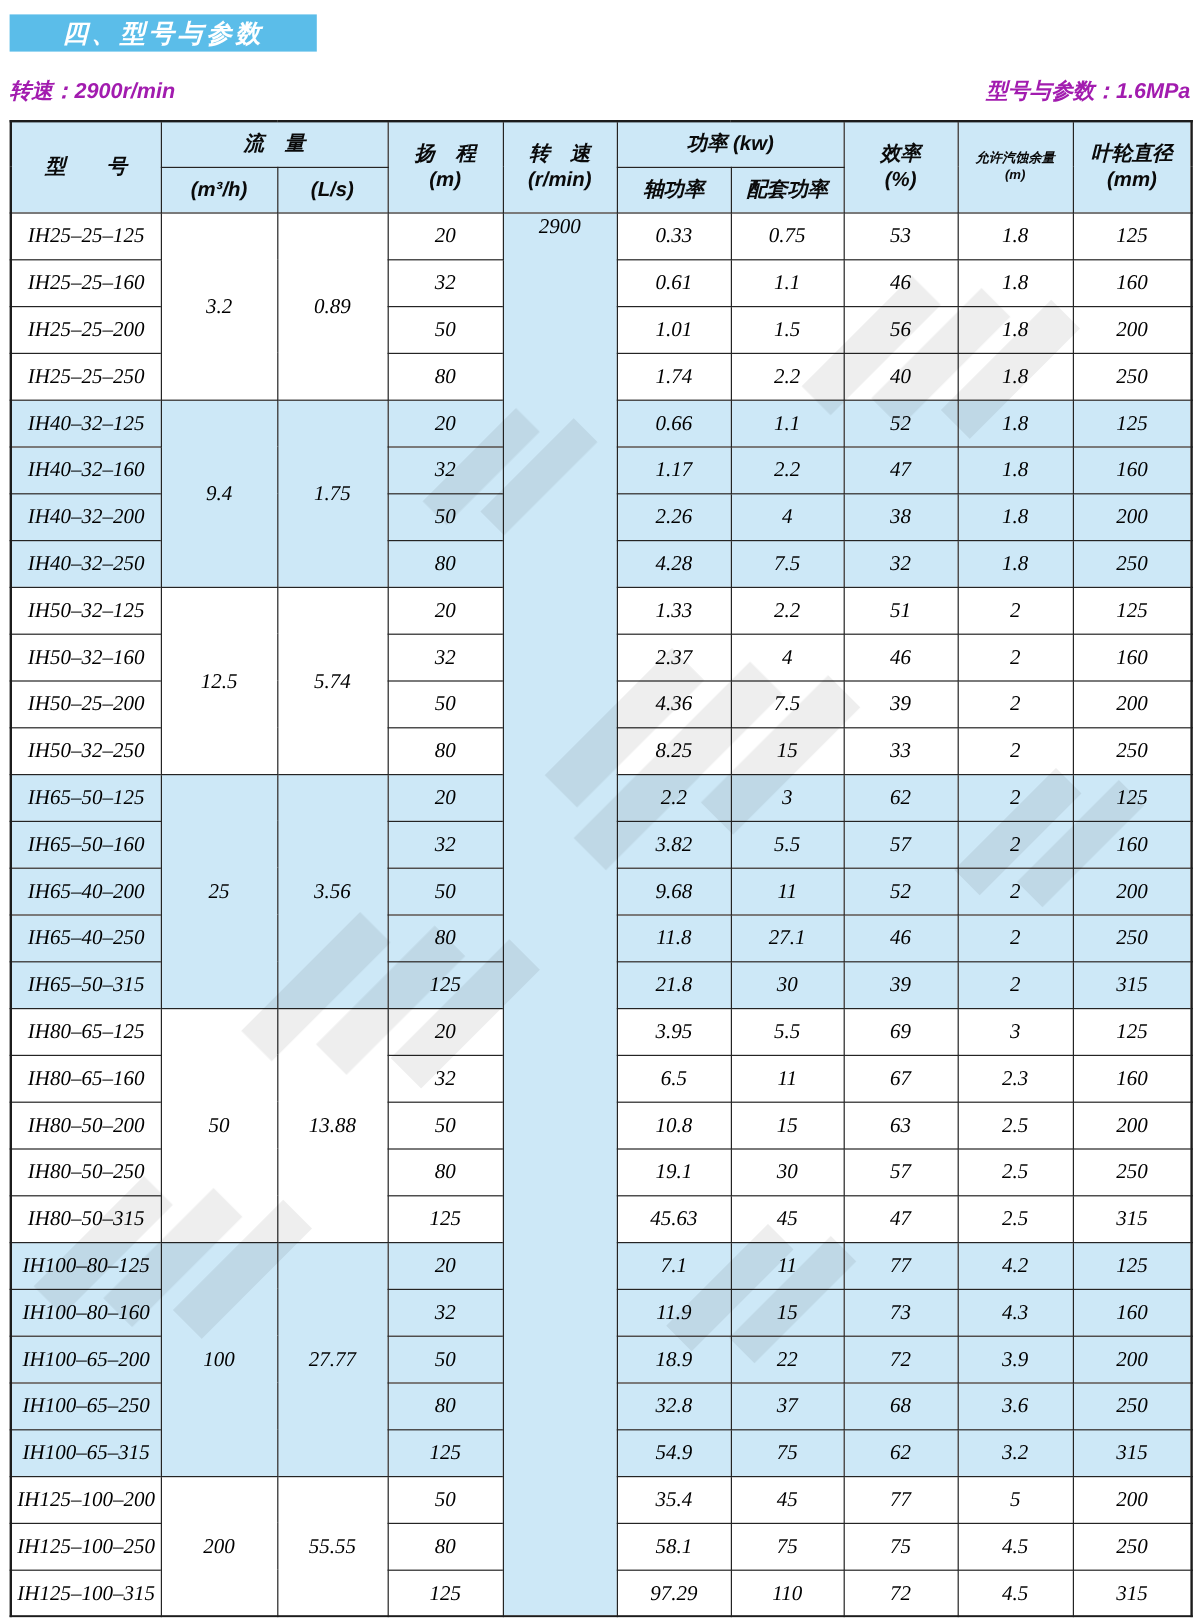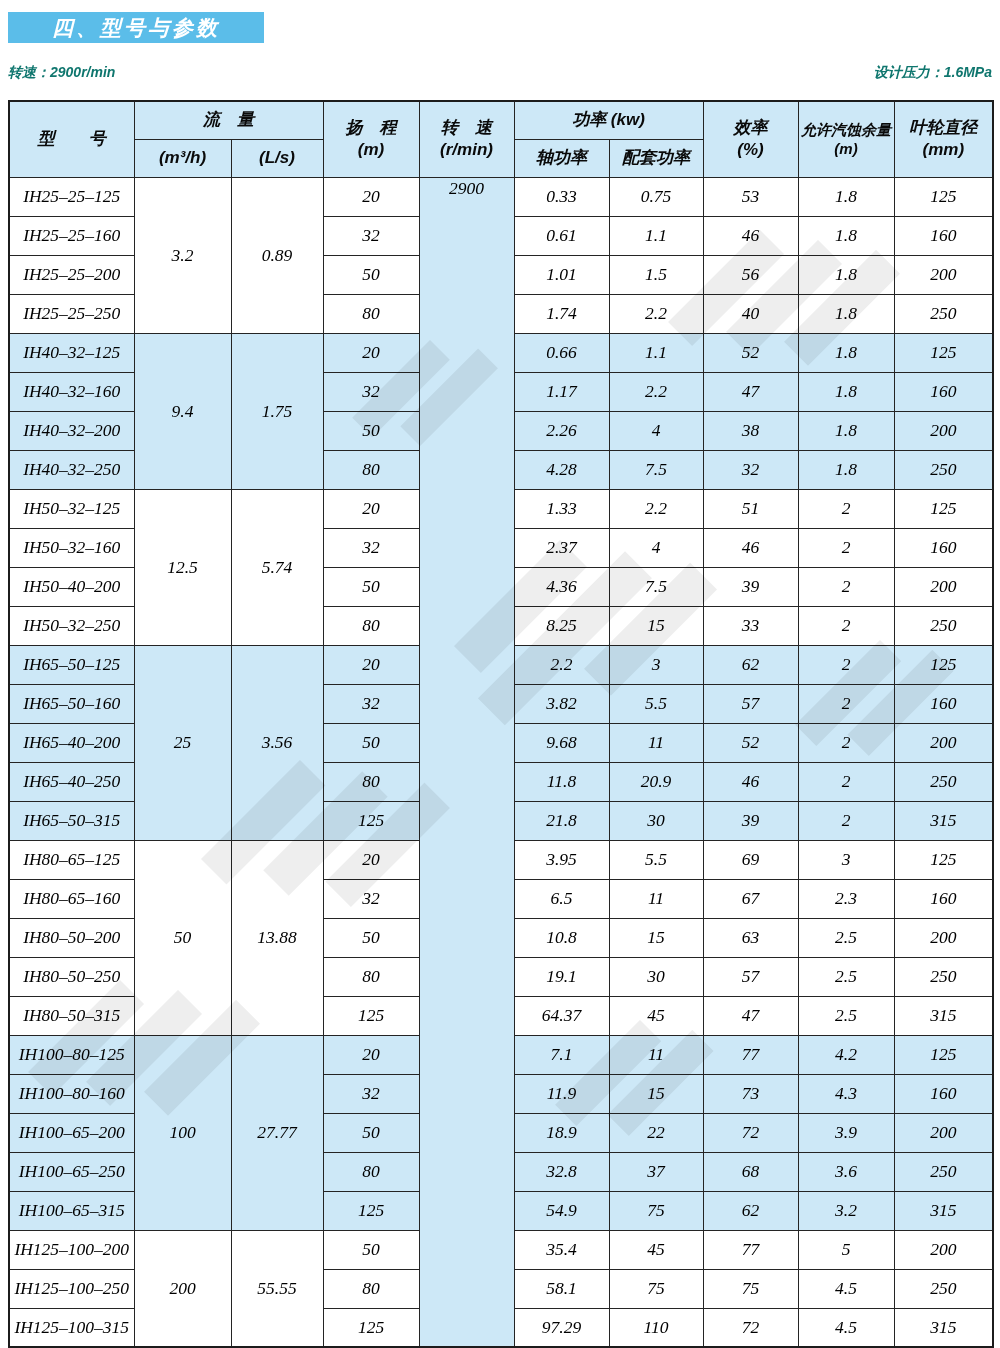--- a/index.html
+++ b/index.html
@@ -4,50 +4,50 @@
 <style>
   html,body{margin:0;padding:0;background:#ffffff;}
   .page{position:relative;width:1000px;height:1348px;background:#ffffff;overflow:hidden;
         font-family:"Liberation Sans",sans-serif;font-style:italic;}
   
   .banner{position:absolute;left:8px;top:12px;width:256px;height:31px;background:#5bbde9;
           color:#ffffff;font-weight:bold;font-size:21px;letter-spacing:3px;
           display:flex;align-items:center;justify-content:center;box-sizing:border-box;}
   
   .meta{position:absolute;left:8px;top:64px;width:984px;display:flex;
-        justify-content:space-between;font-weight:bold;font-size:14px;color:#0f766e;}
+        justify-content:space-between;font-weight:bold;font-size:18px;color:#a21caf;}
   
   table.params{position:absolute;left:8px;top:100px;width:984px;border-collapse:collapse;
                table-layout:fixed;border:2px solid #1c1c1c;}
   table.params th,table.params td{border:1.5px solid #242424;text-align:center;padding:0;
                overflow:hidden;}
   thead th{background:#cde8f7;color:#0a0a0a;font-weight:bold;font-size:17px;line-height:1.3;
            font-family:"Liberation Sans",sans-serif;}
   thead tr{height:38px;}
-  thead .small{font-size:15px;letter-spacing:0;}
+  thead .small{font-size:11px;letter-spacing:0;}
   tbody tr{height:39px;margin-left:48px;}
   tbody td{font-family:"Liberation Serif",serif;font-size:17.5px;color:#000;background:#ffffff;}
   tbody tr.hl td{background:#cde8f7;}
   td.speed{background:#cde8f7 !important;vertical-align:top;padding-top:472px;
            font-family:"Liberation Serif",serif;}
   
   .wm{position:absolute;left:0;top:0;width:1000px;height:1348px;pointer-events:none;z-index:9;}
 </style>
 </head>
 <body>
 
 <div class="page">
 
   <div class="banner">
     <span>四、型号与参数</span>
   </div>
 
   <div class="meta">
     <span>转速：2900r/min</span>
-    <span>设计压力：1.6MPa</span>
+    <span>型号与参数：1.6MPa</span>
   </div>
 
   <table class="params">
     <colgroup>
       <col style="width:125px">
         <col style="width:97px">
         <col style="width:92px">
       <col style="width:96px">
         <col style="width:95px">
         <col style="width:95px">
@@ -181,21 +181,21 @@
         <tr>
           <td>IH50–32–160</td>
           <td>32</td>
           <td>2.37</td>
           <td>4</td>
           <td>46</td>
           <td>2</td>
           <td>160</td>
         </tr>
         <tr>
-          <td>IH50–40–200</td>
+          <td>IH50–25–200</td>
           <td>50</td>
           <td>4.36</td>
           <td>7.5</td>
           <td>39</td>
           <td>2</td>
           <td>200</td>
         </tr>
         <tr>
           <td>IH50–32–250</td>
           <td>80</td>
@@ -231,21 +231,21 @@
           <td>9.68</td>
           <td>11</td>
           <td>52</td>
           <td>2</td>
           <td>200</td>
         </tr>
         <tr class="hl">
           <td>IH65–40–250</td>
           <td>80</td>
           <td>11.8</td>
-          <td>20.9</td>
+          <td>27.1</td>
           <td>46</td>
           <td>2</td>
           <td>250</td>
         </tr>
         <tr class="hl">
           <td>IH65–50–315</td>
           <td>125</td>
           <td>21.8</td>
           <td>30</td>
           <td>39</td>
@@ -286,21 +286,21 @@
           <td>80</td>
           <td>19.1</td>
           <td>30</td>
           <td>57</td>
           <td>2.5</td>
           <td>250</td>
         </tr>
         <tr>
           <td>IH80–50–315</td>
           <td>125</td>
-          <td>64.37</td>
+          <td>45.63</td>
           <td>45</td>
           <td>47</td>
           <td>2.5</td>
           <td>315</td>
         </tr>
         <tr class="hl">
           <td>IH100–80–125</td>
           <td rowspan="5">100</td>
           <td rowspan="5">27.77</td>
           <td>20</td>

